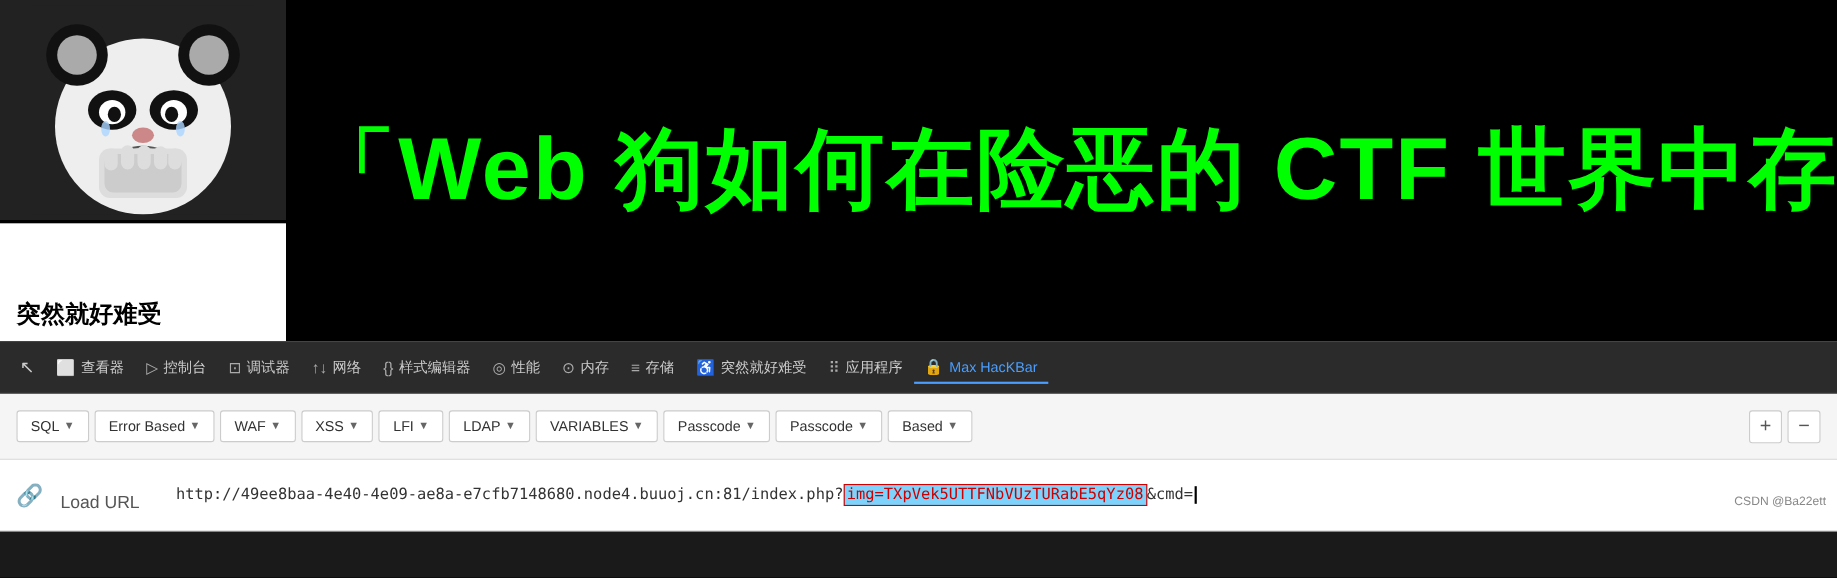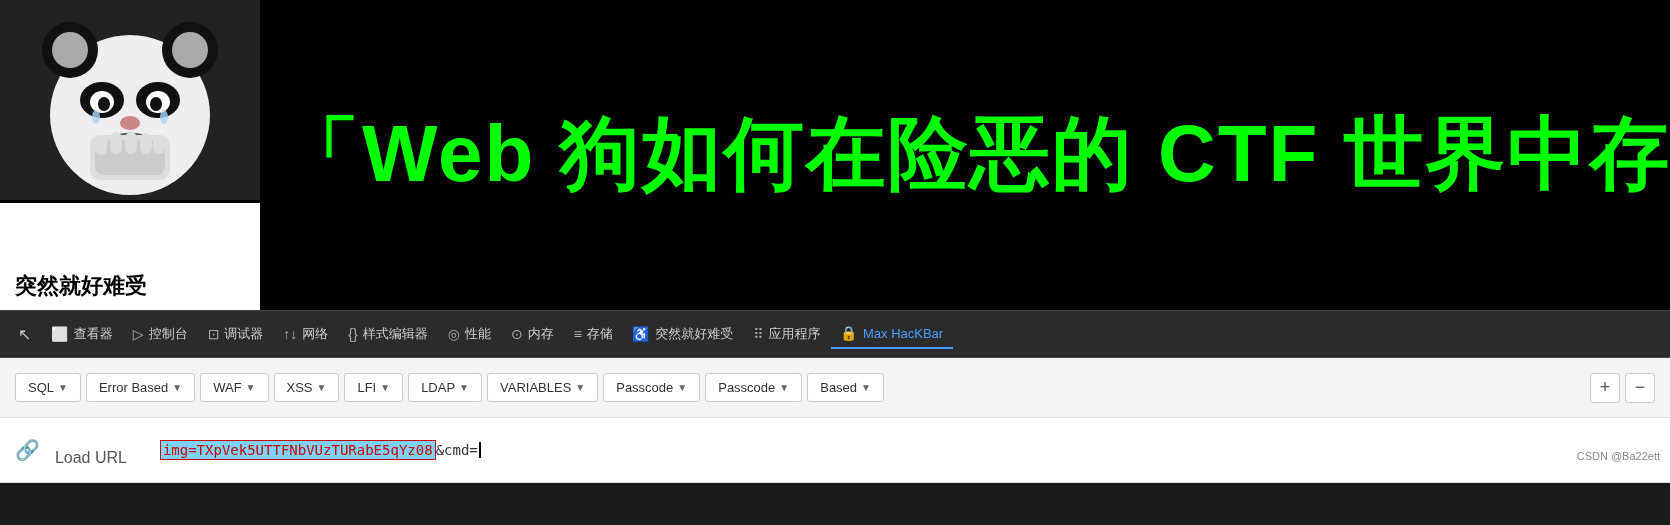--- a/index.html
+++ b/index.html
@@ -385,18 +385,19 @@
   <div class="hackbar-plus-minus">
     <button class="hackbar-icon-btn">+</button>
     <button class="hackbar-icon-btn">−</button>
   </div>
 </div>
 
 <div class="url-bar-area" style="position:relative;">
   <span class="url-link-icon">🔗</span>
   <span class="load-url-label">Load URL</span>
   <div class="url-input-container">
+    <span class="url-plain">http://49ee8baa-4e40-4e09-ae8a-e7cfb7148680.node4.buuoj.cn:81/index.php?</span>
       <span class="url-highlighted">img=TXpVek5UTTFNbVUzTURabE5qYz08</span>
       <span class="url-plain">&amp;cmd=</span>
       <span class="url-cursor"></span>
   </div>
   <span class="csdn-watermark">CSDN @Ba22ett</span>
 </div>
 
 </body></html>

